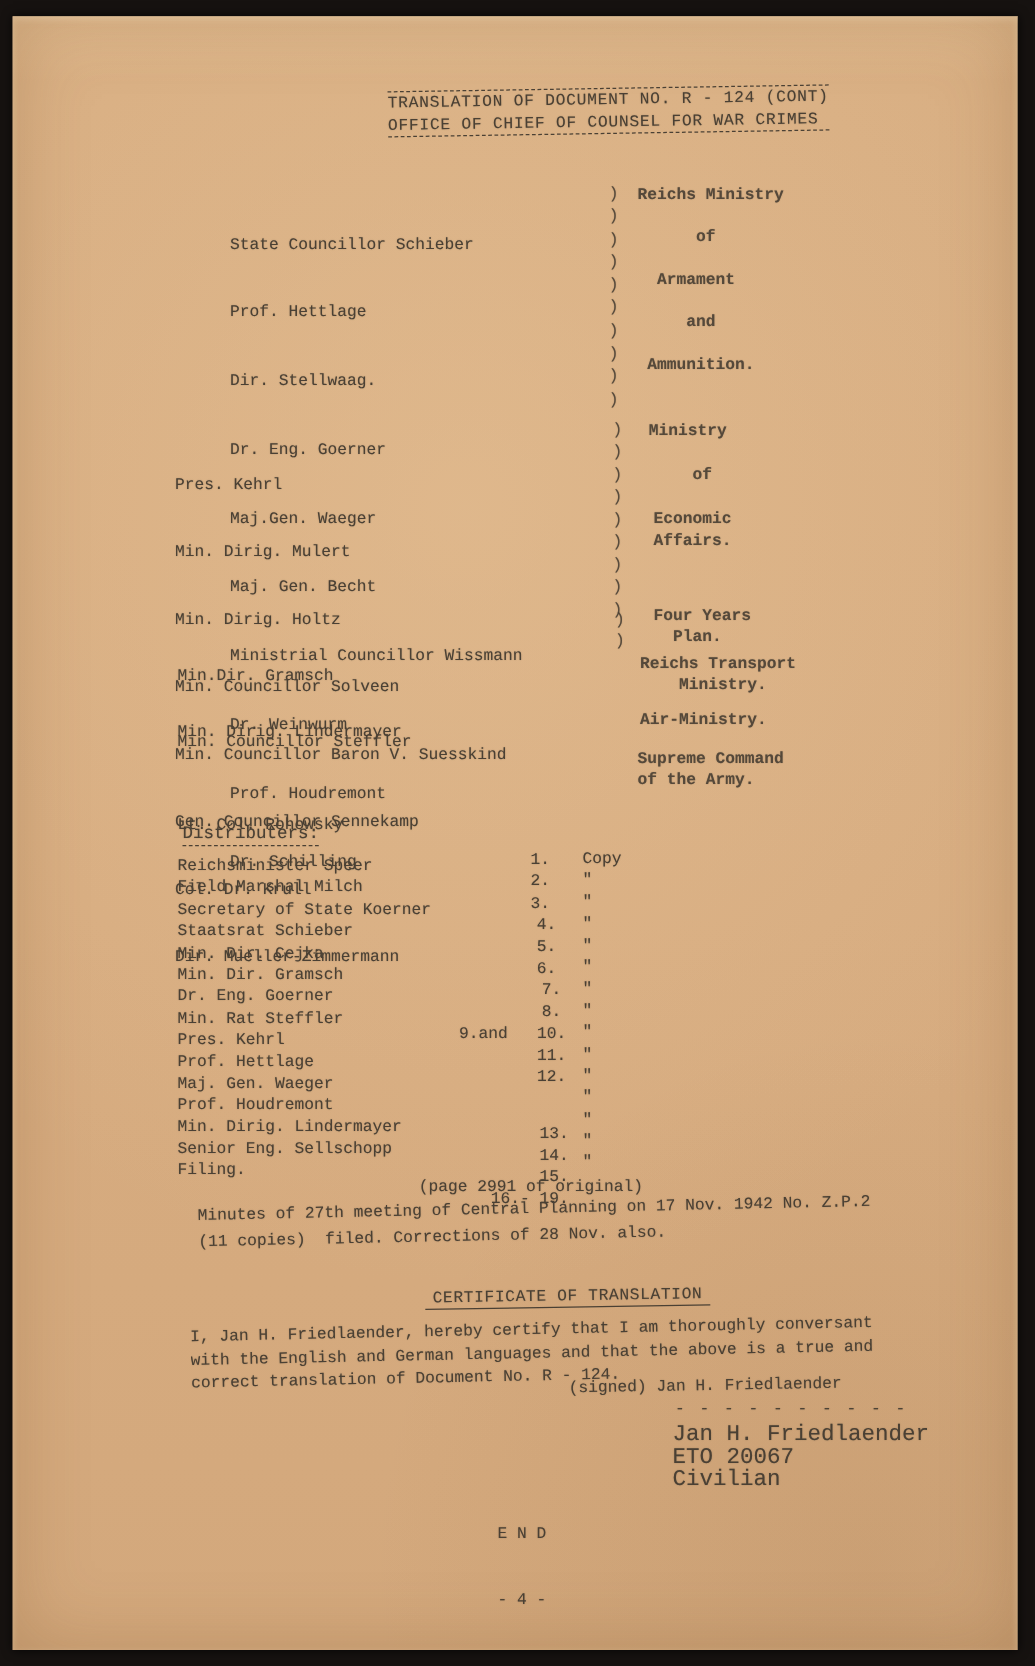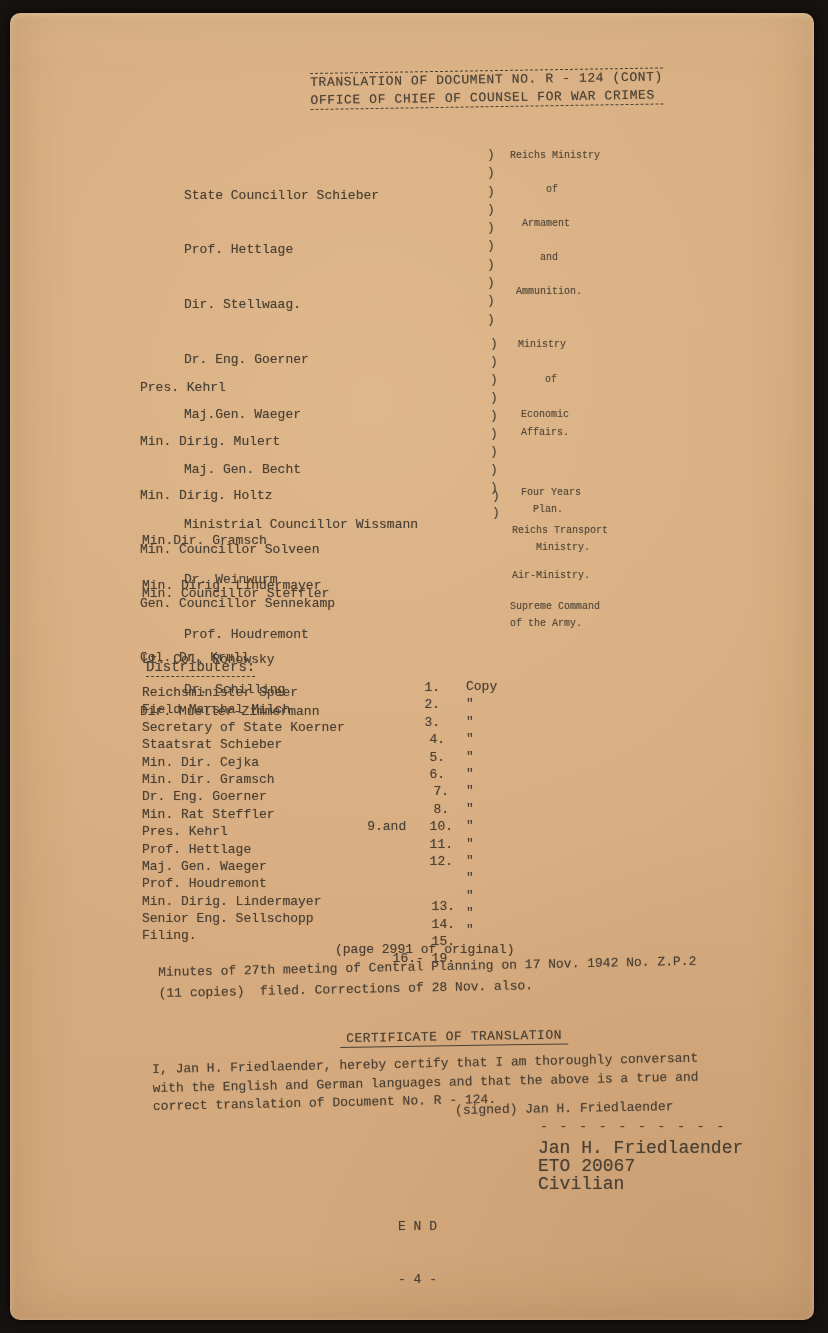--- a/index.html
+++ b/index.html
@@ -15,37 +15,37 @@
     left: 10px; top: 13px;
     width: 804px; height: 1307px;
     background:
       radial-gradient(ellipse 120% 80% at 45% 30%, rgba(236,203,160,.35), rgba(0,0,0,0) 60%),
       radial-gradient(ellipse 90% 60% at 85% 95%, rgba(120,80,40,.10), rgba(0,0,0,0) 55%),
       linear-gradient(180deg, #e0b98d 0%, #d8ae82 4%, #d7ac80 55%, #d3a87c 100%);
     box-shadow:
       inset 0 0 60px rgba(110,70,30,.25),
       inset 0 2px 6px rgba(255,235,200,.5),
       0 0 8px rgba(0,0,0,.8);
-    border-radius: 10px;
+    border-radius: 0;
   }
   .ink { color: #4a4034; text-shadow: 0 0 1px rgba(74,64,52,.45); }
   .abs { position: absolute; }
   .header-block { left: 300px; top: 60px; transform: rotate(-0.9deg); transform-origin: left top; }
   .header-line1 {
     font-size: 13px; letter-spacing: .6px;
     border-top: 1.6px dashed #4a4034; padding-top: 1px;
   }
   .header-line2 {
     font-size: 13px; letter-spacing: .6px; margin-top: 3px;
     border-bottom: 1.6px dashed #4a4034; padding-bottom: 1px;
   }
   .name-stack { font-size: 13px; line-height: 18.3px; white-space: pre; }
   .g2 .name-stack { line-height: 18px; }
   .brace-col { font-size: 13px; line-height: 18.3px; white-space: pre-wrap; opacity: .9; }
-  .ministry { font-size: 10px; white-space: pre-wrap; opacity: .92; }
+  .ministry { font-size: 13px; white-space: pre-wrap; opacity: .92; font-weight: bold; }
   .m1 { line-height: 17px; }
   .m2 { line-height: 17.5px; text-align: center; }
   .m3 { line-height: 16.5px; }
   .dist-heading {
     left: 136px; top: 646px; font-size: 14px;
     border-bottom: 1.6px dashed #4a4034; padding-bottom: 1px;
   }
   .dist-rows { left: 132px; top: 672px; width: 480px; }
   .dist-row { display: flex; height: 17.4px; font-size: 13px; }
   .dist-name { width: 210px; white-space: pre; }
@@ -116,20 +116,21 @@
      and
 
  Ammunition.</div>
 
   <div class="abs g2" style="left:130px; top:330px;">
     <div class="name-stack ink">
       <div>Pres. Kehrl</div>
       <div>Min. Dirig. Mulert</div>
       <div>Min. Dirig. Holtz</div>
       <div>Min. Councillor Solveen</div>
+      <div>Min. Councillor Baron V. Suesskind</div>
       <div>Gen. Councillor Sennekamp</div>
       <div>Col. Dr. Krull</div>
       <div>Dir. Mueller-Zimmermann</div>
     </div>
   </div>
   <div class="abs brace-col ink" style="left:480px; top:322px; line-height:18px;">)
 )
 )
 )
 )

